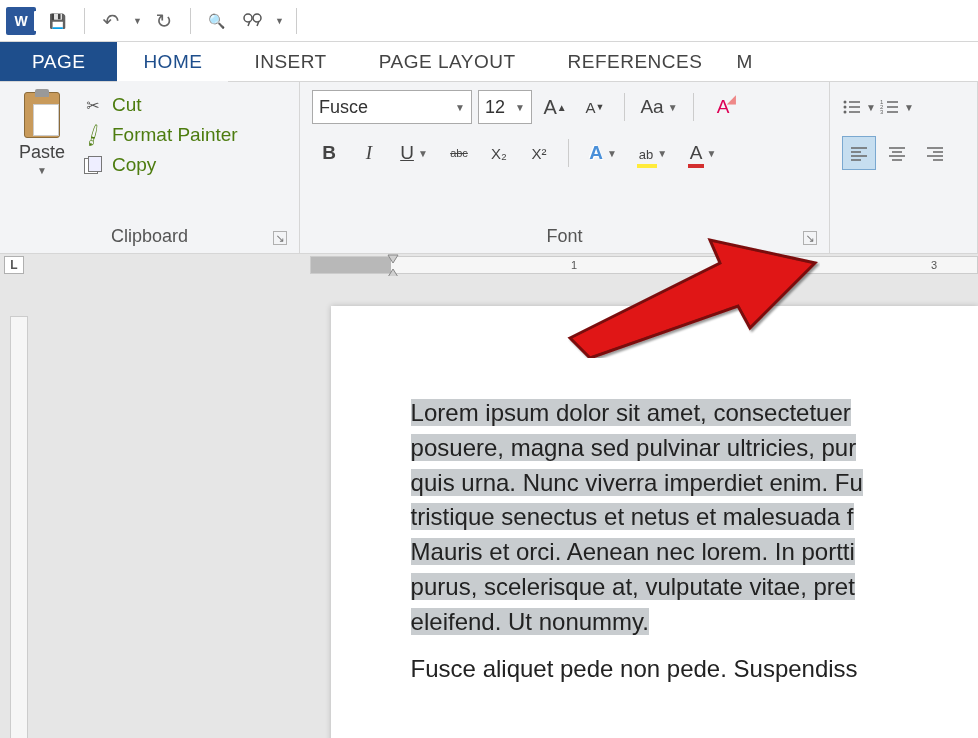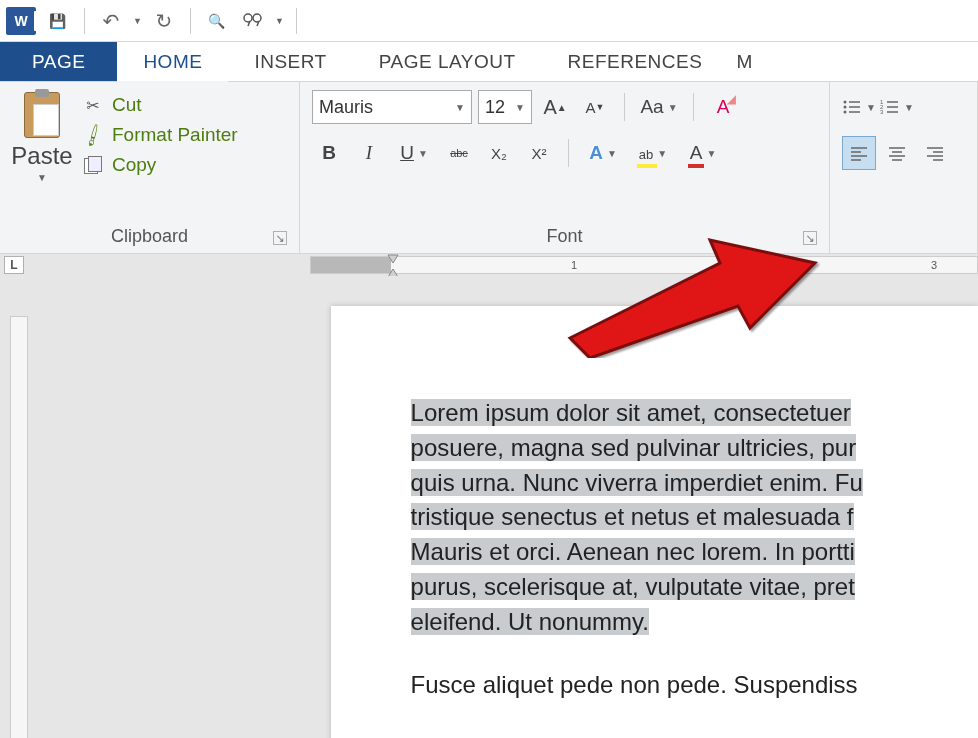--- a/index.html
+++ b/index.html
@@ -21,21 +21,21 @@
   .group { border-right: 1px solid #d6d6d6; padding: 8px 12px 4px 12px; display: flex; flex-direction: column; }
   .group-body { flex: 1; display: flex; align-items: flex-start; gap: 4px; }
   .group-label { text-align: center; font-size: 18px; color: #555; padding: 6px 0 2px 0; position: relative; }
   .group-launcher { position: absolute; right: 0; bottom: 4px; width: 14px; height: 14px; font-size: 11px; color: #777; border: 1px solid #b0b0b0; display: flex; align-items: center; justify-content: center; cursor: pointer; }
   
   .paste-btn { width: 60px; display: flex; flex-direction: column; align-items: center; cursor: pointer; }
   .paste-icon { width: 42px; height: 50px; position: relative; margin-bottom: 2px; }
   .clipboard { position: absolute; width: 36px; height: 46px; background: #c89a5b; border: 1px solid #8b6b3a; border-radius: 3px; left: 3px; top: 2px; }
   .clipboard::before { content: ""; position: absolute; top: -4px; left: 50%; transform: translateX(-50%); width: 14px; height: 8px; background: #999; border-radius: 2px 2px 0 0; }
   .paper { position: absolute; width: 26px; height: 32px; background: #fff; border: 1px solid #ccc; left: 12px; top: 14px; }
-  .paste-text { font-size: 24px; color: #444; text-align: right; }
+  .paste-text { font-size: 18px; color: #444; text-align: right; }
   .paste-dd { font-size: 10px; color: #666; margin-top: 2px; }
   
   .clip-actions { display: flex; flex-direction: column; gap: 8px; margin-left: 6px; padding-top: 4px; }
   .clip-action { display: flex; align-items: center; gap: 8px; cursor: pointer; font-size: 19px; color: #4d7c0f; }
   .mini-icon { width: 22px; height: 20px; display: flex; align-items: center; justify-content: center; font-size: 16px; }
   
   .font-group .group-body { flex-direction: column; gap: 12px; }
   .font-row { display: flex; align-items: center; gap: 6px; }
   .font-select { height: 34px; border: 1px solid #aaa; background: #fff; padding: 0 6px; font-size: 18px; color: #333; display: flex; align-items: center; cursor: pointer; justify-content: space-between; }
   .font-name { width: 160px; }
@@ -56,21 +56,21 @@
   .ruler-dark { position: absolute; left: 0; width: 80px; top: 0; bottom: 0; background: #b8b8b8; }
   .ruler-indent { position: absolute; left: 76px; top: -3px; width: 12px; height: 24px; }
   .ruler-tick { position: absolute; top: 2px; font-size: 11px; color: #555; }
   
   .workspace { background: #e6e6e6; height: 484px; display: flex; position: relative; }
   .v-ruler { width: 40px; background: #e6e6e6; position: relative; }
   .v-ruler-strip { position: absolute; left: 10px; top: 40px; bottom: 0; width: 18px; background: #f6f6f6; border: 1px solid #ccc; }
   
   .page { background: #fff; margin-left: 294px; margin-top: 30px; width: 700px; height: 500px; box-shadow: 0 0 6px rgba(0,0,0,0.2); padding: 90px 0 0 80px; position: relative; }
   .sel-text { background: #c8cccf; font-size: 24px; line-height: 1.45; color: #222; font-family: Arial, sans-serif; display: inline; }
-  .plain-text { font-size: 24px; line-height: 1.45; color: #222; font-family: Arial, sans-serif; margin-top: 28px; }
+  .plain-text { font-size: 24px; line-height: 1.45; color: #222; font-family: Arial, sans-serif; margin-top: 12px; }
   
   .arrow-overlay { position: absolute; left: 560px; top: 228px; width: 260px; height: 130px; pointer-events: none; z-index: 50; }
   
   .scissors::before { content: "✂"; color: #555; }
   .copy-ico { width: 18px; height: 18px; position: relative; }
   .copy-ico::before { content: ""; position: absolute; width: 12px; height: 14px; border: 1px solid #777; background: #fff; left: 0; top: 2px; }
   .copy-ico::after { content: ""; position: absolute; width: 12px; height: 14px; border: 1px solid #777; background: #eef; left: 4px; top: 0; }
   .brush { transform: rotate(-30deg); display:inline-block; }
   .brush::before { content: "🖌"; font-size: 16px; }
   
@@ -143,21 +143,21 @@
     <div class="group-label">
       <span>Clipboard</span>
       <span class="group-launcher">↘</span>
     </div>
   </div>
 
   <div class="group font-group" style="width:530px">
     <div class="group-body">
       <div class="font-row">
         <div class="font-select font-name">
-          <span>Mauris</span>
+          <span>Fusce</span>
             <span class="dd-arrow">▼</span>
         </div>
         <div class="font-select font-size">
           <span>12</span>
             <span class="dd-arrow">▼</span>
         </div>
         <div class="fmt-btn" style="font-size:20px">A<sup style="font-size:10px">▲</sup></div>
         <div class="fmt-btn" style="font-size:15px">A<sup style="font-size:9px">▼</sup></div>
         <div style="width:1px;height:28px;background:#ccc;margin:0 6px"></div>
         <div class="fmt-btn with-dd">

